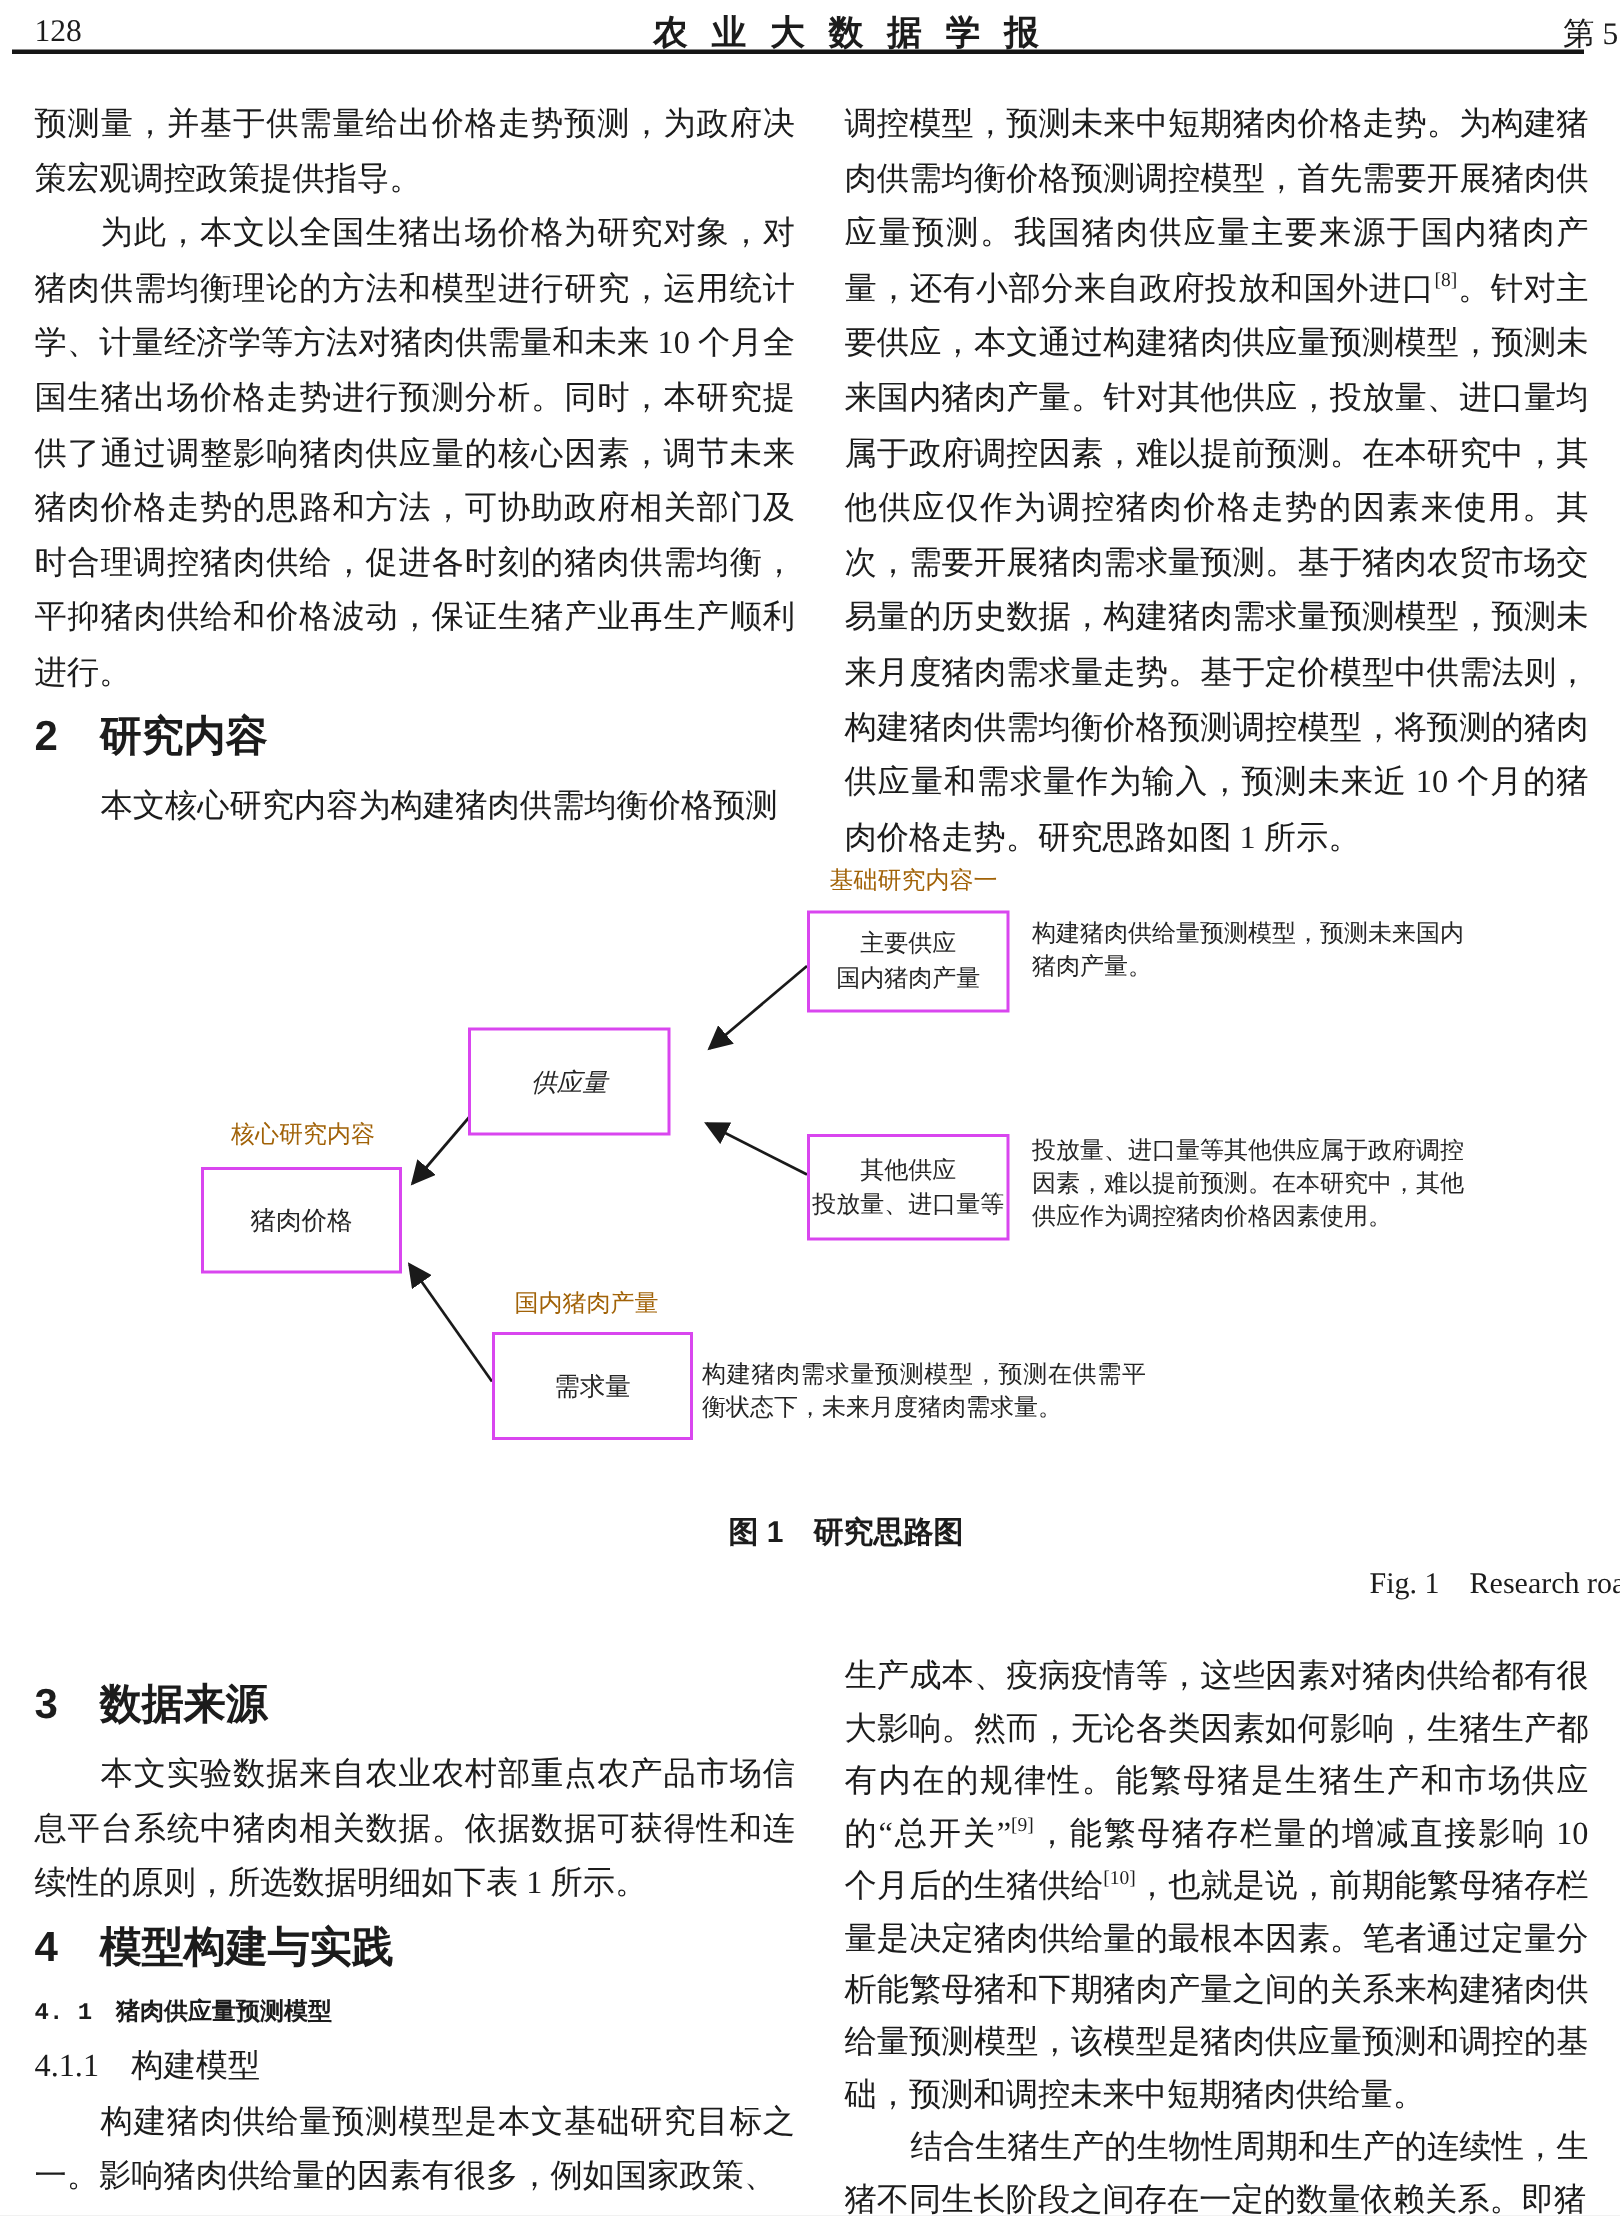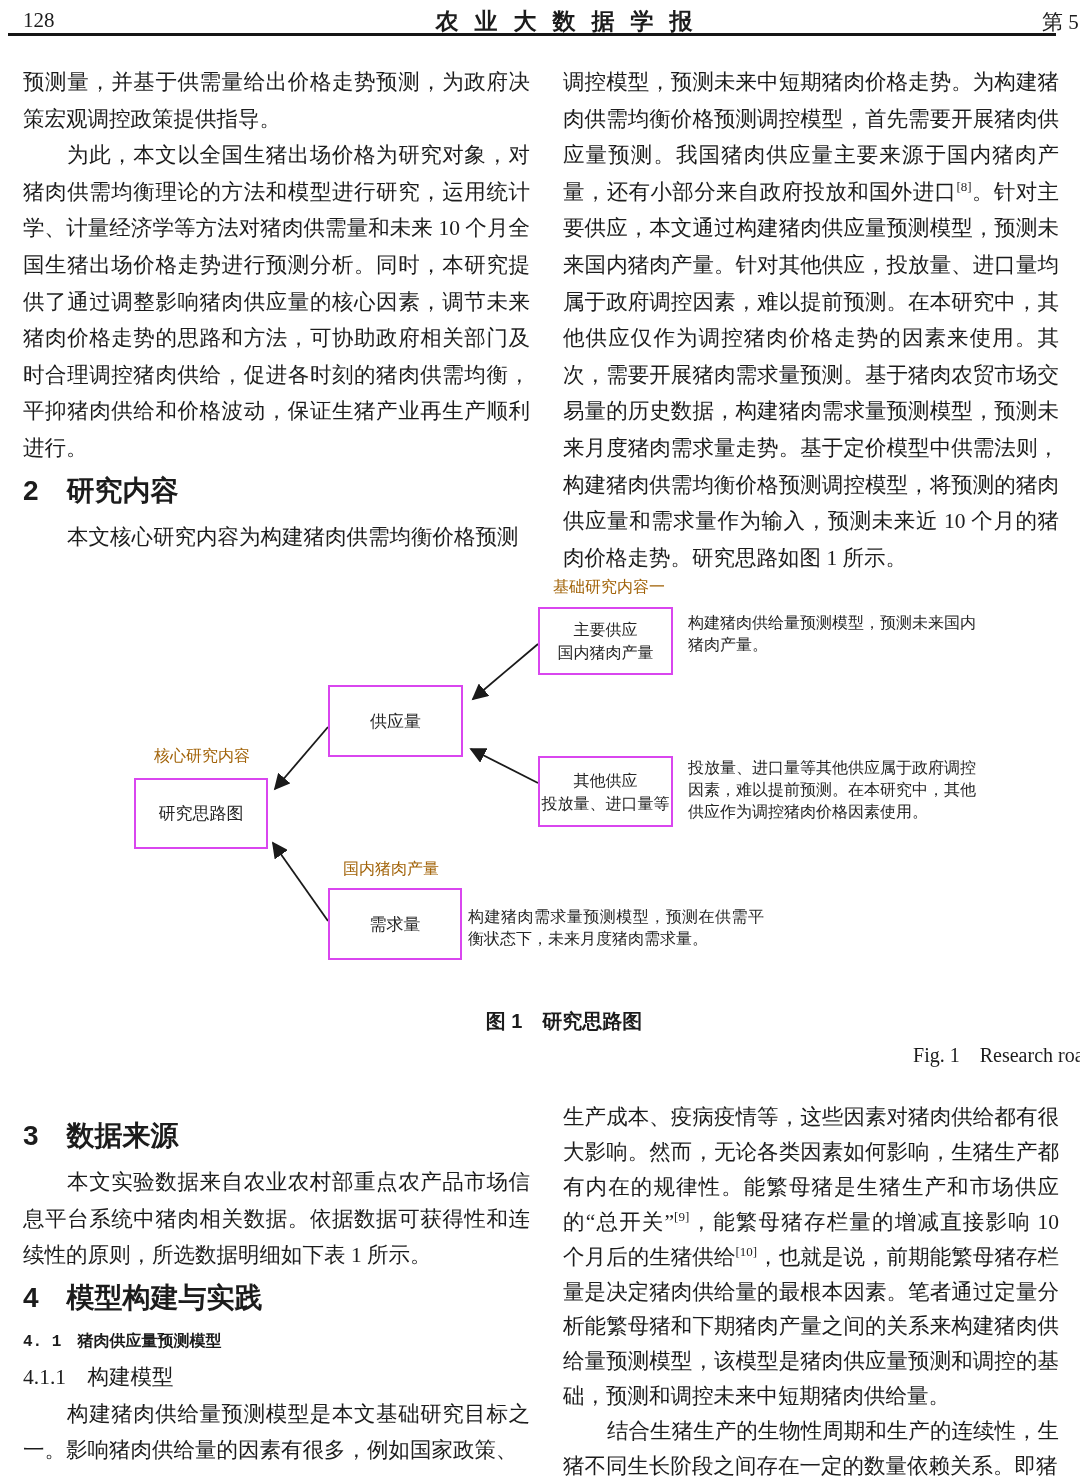--- a/index.html
+++ b/index.html
@@ -107,31 +107,31 @@
 
     <div class="flabel" style="left:553px; top:22px;">基础研究内容一</div>
     <div class="flabel" style="left:154px; top:191px;">核心研究内容</div>
     <div class="flabel" style="left:343px; top:304px;">国内猪肉产量</div>
 
     <div class="fbox" style="left:538px; top:52px;  width:131px; height:64px;">
       <span>主要供应</span>
       <span>国内猪肉产量</span>
     </div>
 
-    <div class="fbox" style="left:328px; top:130px; width:131px; height:68px;">
+    <div class="fbox" style="left:312px; top:130px; width:131px; height:68px;font-style:italic;">
       <span class="single">供应量</span>
     </div>
 
     <div class="fbox" style="left:538px; top:201px; width:131px; height:67px;">
       <span>其他供应</span>
       <span>投放量、进口量等</span>
     </div>
 
     <div class="fbox" style="left:134px; top:223px; width:130px; height:67px;">
-      <span class="single">研究思路图</span>
+      <span class="single">猪肉价格</span>
     </div>
 
     <div class="fbox" style="left:328px; top:333px; width:130px; height:68px;">
       <span class="single">需求量</span>
     </div>
 
     <div class="fann" style="left:688px; top:57px;  width:288px;">构建猪肉供给量预测模型，预测未来国内猪肉产量。</div>
     <div class="fann" style="left:688px; top:202px; width:288px;">投放量、进口量等其他供应属于政府调控因素，难以提前预测。在本研究中，其他供应作为调控猪肉价格因素使用。</div>
     <div class="fann" style="left:468px; top:351px; width:296px;">构建猪肉需求量预测模型，预测在供需平衡状态下，未来月度猪肉需求量。</div>
   </div>

